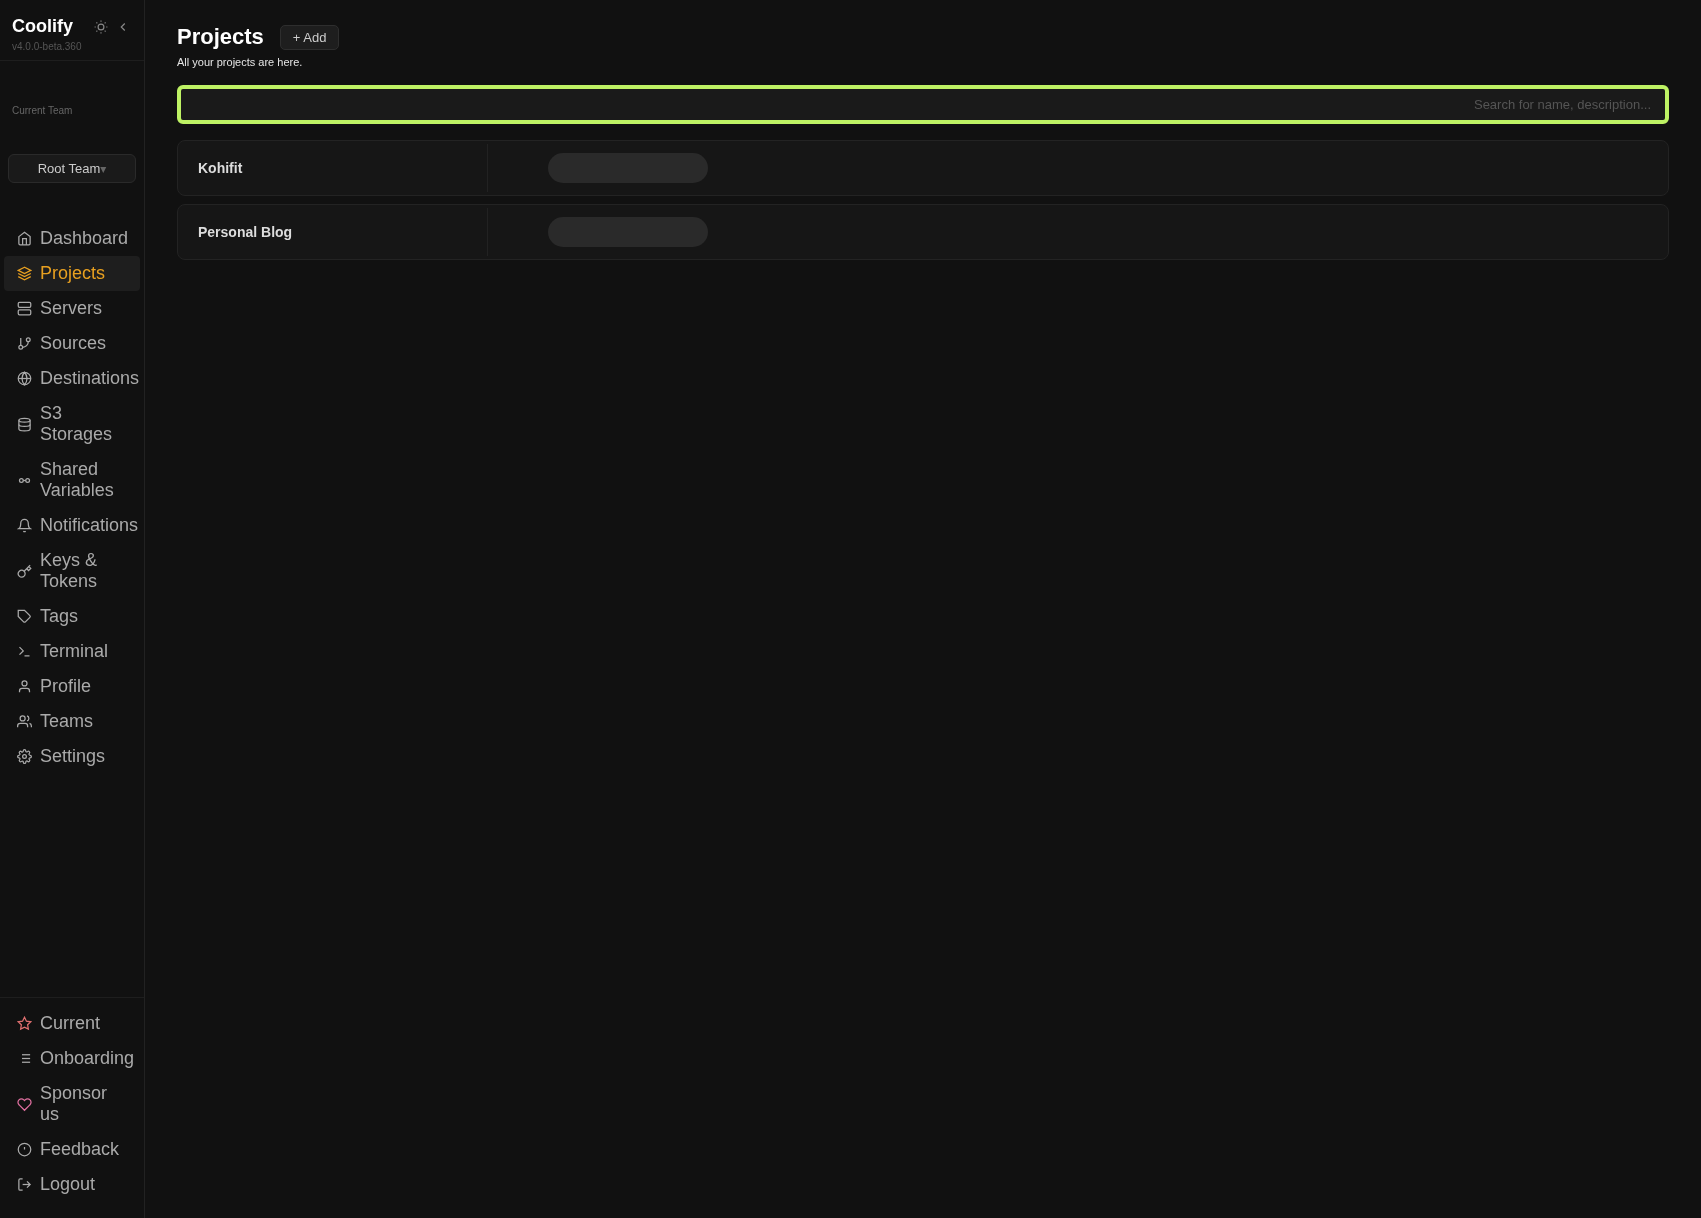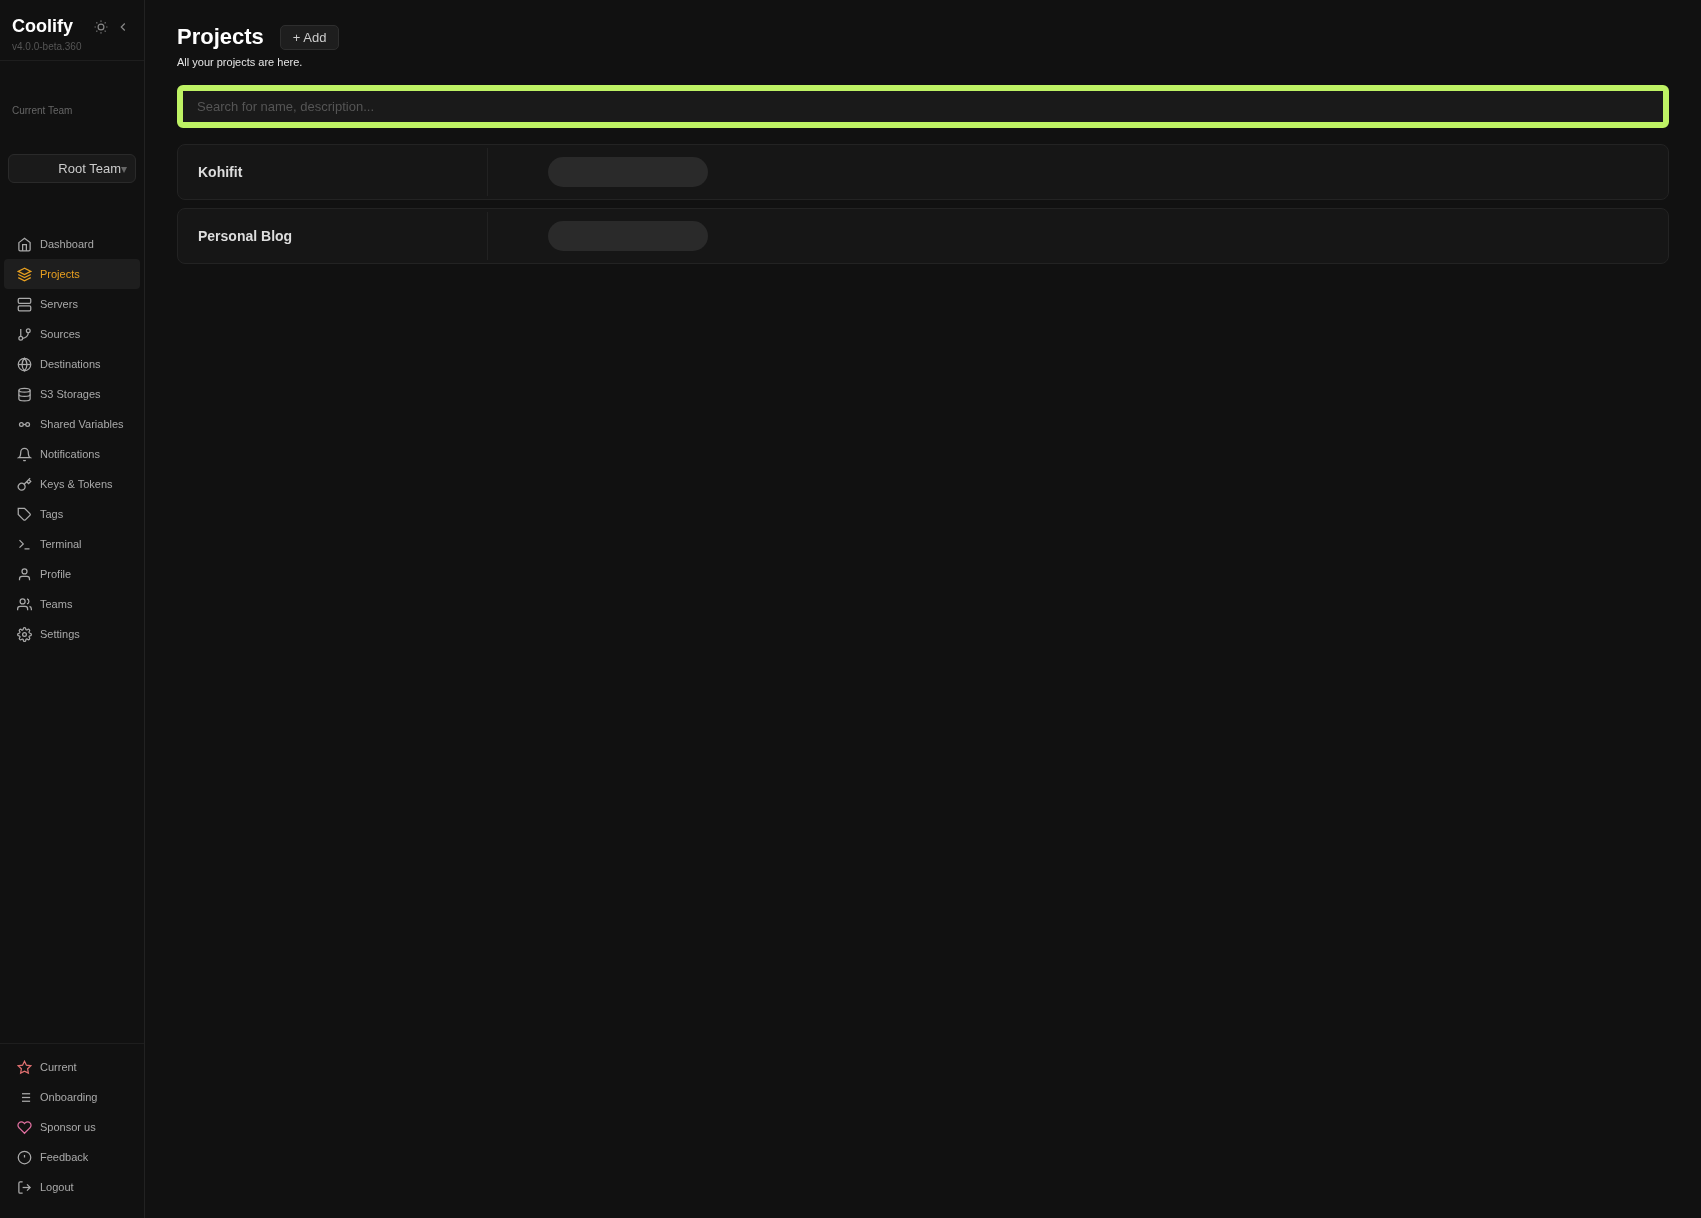--- a/index.html
+++ b/index.html
@@ -62,49 +62,49 @@
       color: #555;
     }
     .current-team-label {
       font-size: 10px;
       color: #666;
       margin-top: 10px;
       margin-bottom: 4px;
       padding: 0 12px;
     }
     .team-selector {
-      margin: 0 8px 8px 8px;
+      margin: 0 8px 0 8px;
       background: #1a1a1a;
       border: 1px solid #2a2a2a;
       border-radius: 6px;
       color: #cccccc;
       padding: 6px 8px;
       font-size: 13px;
       cursor: pointer;
       display: flex;
       align-items: center;
-      justify-content: flex-end;
+      justify-content: center;
     }
     .team-selector-text { color: #ccc; }
     .team-selector-arrow { color: #666; font-size: 12px; }
 
     .sidebar-nav {
       flex: 1;
       padding: 4px 0;
     }
     .nav-item {
       display: flex;
       align-items: center;
       gap: 8px;
       padding: 7px 12px;
       cursor: pointer;
       border-radius: 4px;
       margin: 0 4px;
       color: #aaaaaa;
-      font-size: 11px;
+      font-size: 18px;
       transition: background 0.15s;
     }
     .nav-item.active {
       background: #1e1e1e;
       color: #e8a020;
     }
     .nav-icon {
       width: 16px;
       height: 16px;
       display: flex;
@@ -151,27 +151,28 @@
       text-align: center;
     }
     .page-subtitle {
       color: #e5e5e5;
       font-size: 11px;
       margin-bottom: 17px;
     }
     .search-bar {
       width: 100%;
       background: #1a1a1a;
-      border: 6px solid #bef264;
+      border: 4px solid #bef264;
       border-radius: 6px;
       color: #aaaaaa;
       padding: 8px 14px;
       font-size: 13px;
       margin-bottom: 16px;
       outline: none;
+      text-align: right;
     }
     .search-bar::placeholder { color: #555; }
 
     .project-row {
       display: flex;
       align-items: center;
       background: #161616;
       border: 1px solid #232323;
       border-radius: 8px;
       margin-bottom: 8px;

